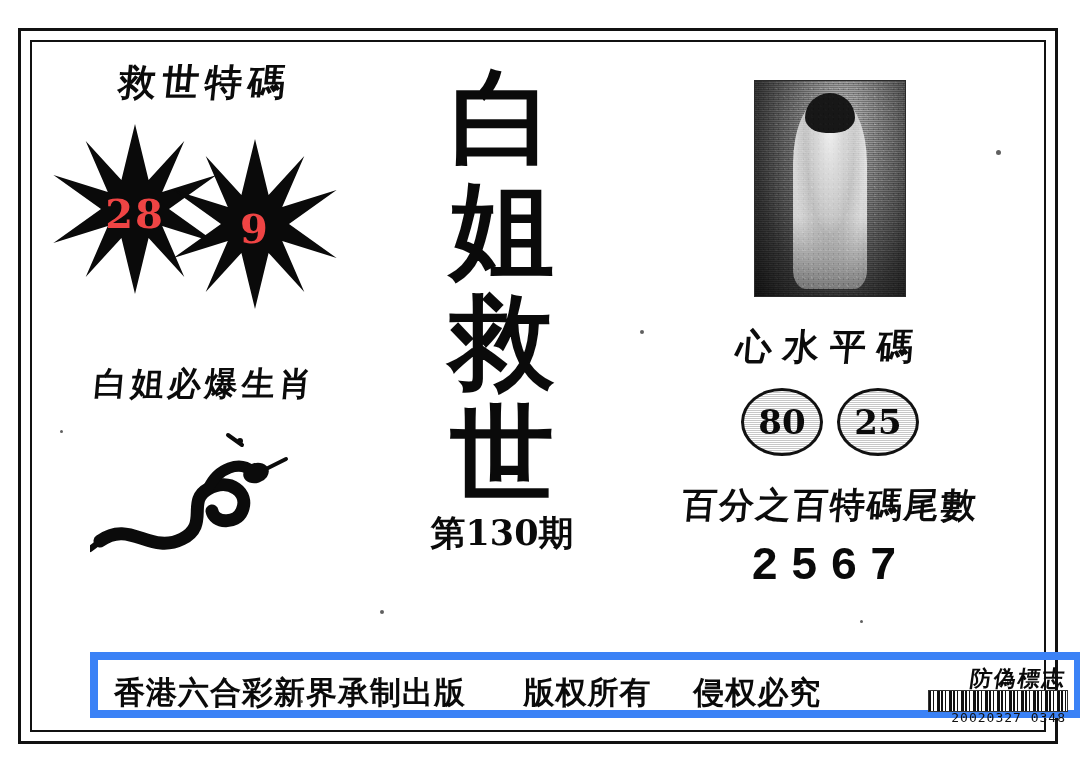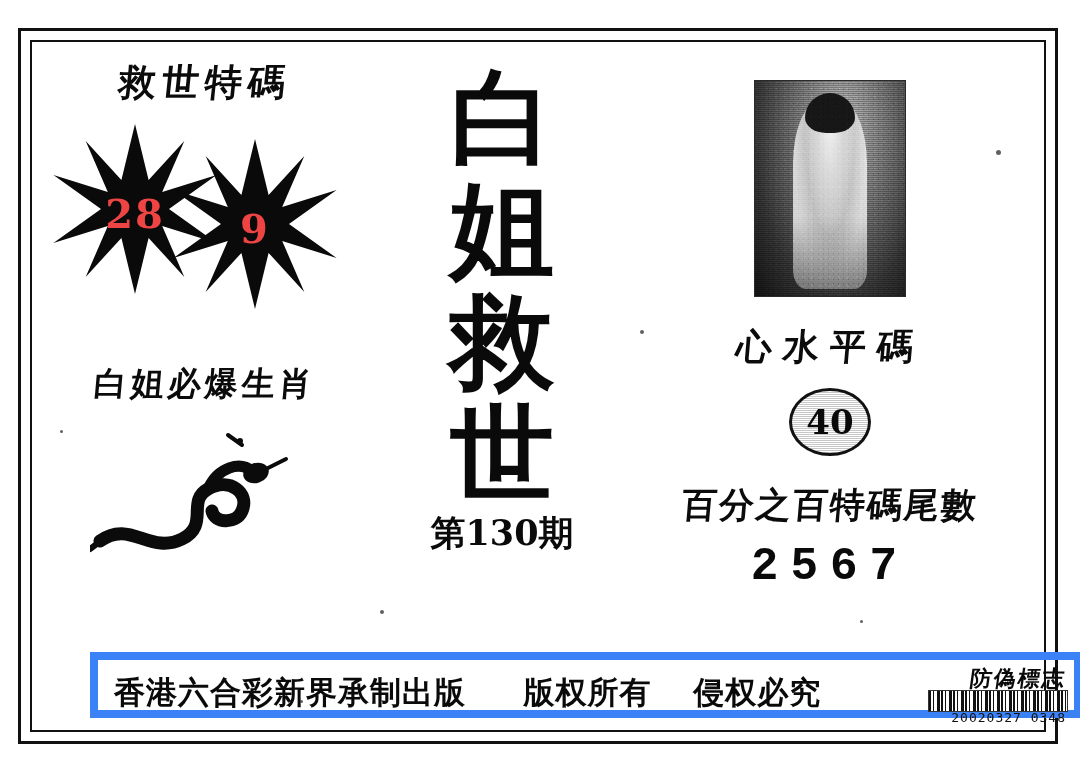--- a/index.html
+++ b/index.html
@@ -333,21 +333,22 @@
 
     <div class="photo">
       <div class="figure"></div>
       <div class="hair"></div>
       <div class="grain"></div>
     </div>
 
     <div class="right-heading">心水平碼</div>
 
     <div class="balls">
-      <div class="ball">40</div>
+      <div class="ball">80</div>
+      <div class="ball">25</div>
     </div>
 
     <div class="tail-heading">百分之百特碼尾數</div>
     <div class="tail-nums">2567</div>
   </div>
 
   <div class="footer">
     <div class="footer-text">
       <span>香港六合彩新界承制出版</span>
       <span class="gap"></span>

